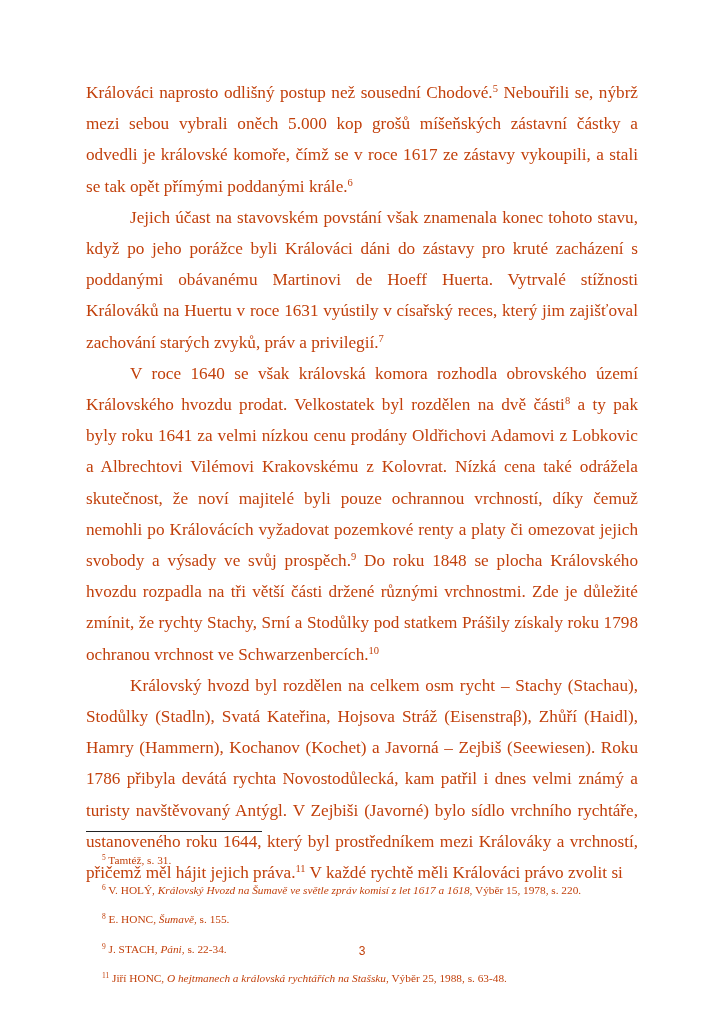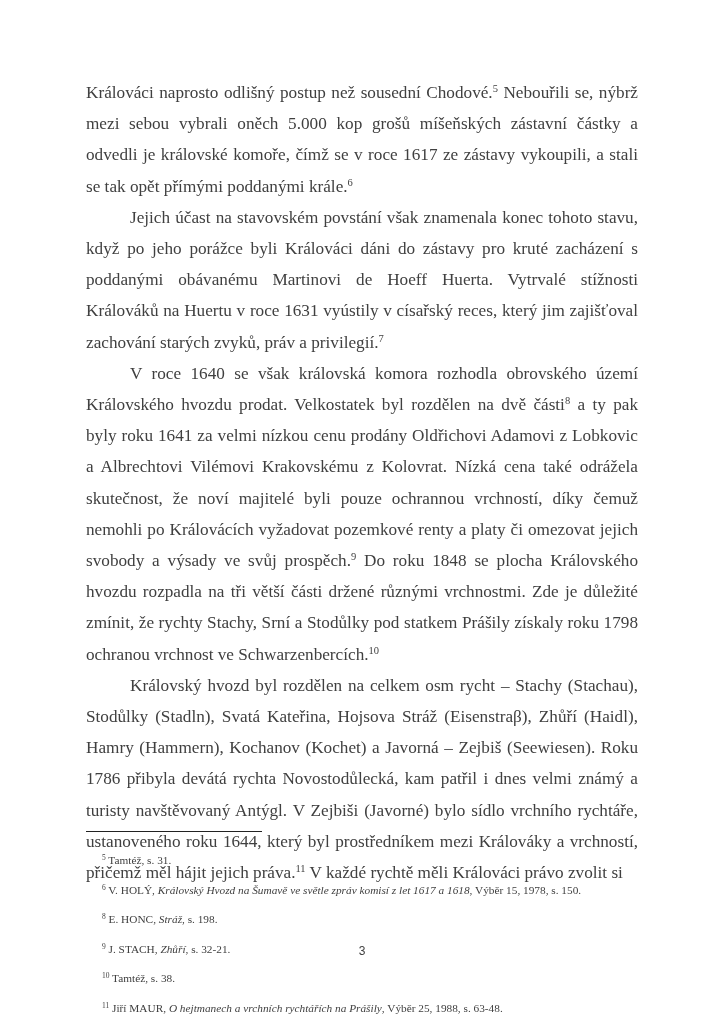--- a/index.html
+++ b/index.html
@@ -1,19 +1,19 @@
 <!DOCTYPE html>
 <html><head>
 <meta charset="utf-8">
 <style>
   html, body { margin: 0; padding: 0; background: #ffffff; }
   body { width: 724px; height: 1023px; position: relative; overflow: hidden; }
   .page {
     position: absolute; left: 0; top: 0; width: 602px; height: 1023px;
-    background: #ffffff; color: #404040;
+    background: #ffffff; color: #c2410c;
     font-family: "Liberation Serif", "DejaVu Serif", serif;
   }
   .body-text {
     position: absolute; left: 86px; top: 77px; width: 552px;
     font-size: 17.2px; line-height: 31.2px;
     text-align: justify;
   }
   .body-text p { margin: 0; }
   .body-text p.indent { text-indent: 44px; }
   .body-text p.noindent { text-indent: 0; }
@@ -41,20 +41,19 @@
 <div class="page">
   <div class="body-text" id="body-text">
       <p class="noindent"><span>Králováci naprosto odlišný postup než sousední Chodové.</span><sup>5</sup><span> Nebouřili se, nýbrž mezi sebou vybrali oněch 5.000 kop grošů míšeňských zástavní částky a odvedli je královské komoře, čímž se v roce 1617 ze zástavy vykoupili, a stali se tak opět přímými poddanými krále.</span><sup>6</sup></p>
       <p class="indent"><span>Jejich účast na stavovském povstání však znamenala konec tohoto stavu, když po jeho porážce byli Králováci dáni do zástavy pro kruté zacházení s poddanými obávanému Martinovi de Hoeff Huerta. Vytrvalé stížnosti Králováků na Huertu v roce 1631 vyústily v císařský reces, který jim zajišťoval zachování starých zvyků, práv a privilegií.</span><sup>7</sup></p>
       <p class="indent"><span>V roce 1640 se však královská komora rozhodla obrovského území Královského hvozdu prodat. Velkostatek byl rozdělen na dvě části</span><sup>8</sup><span> a ty pak byly roku 1641 za velmi nízkou cenu prodány Oldřichovi Adamovi z Lobkovic a Albrechtovi Vilémovi Krakovskému z Kolovrat. Nízká cena také odrážela skutečnost, že noví majitelé byli pouze ochrannou vrchností, díky čemuž nemohli po Královácích vyžadovat pozemkové renty a platy či omezovat jejich svobody a výsady ve svůj prospěch.</span><sup>9</sup><span> Do roku 1848 se plocha Královského hvozdu rozpadla na tři větší části držené různými vrchnostmi. Zde je důležité zmínit, že rychty Stachy, Srní a Stodůlky pod statkem Prášily získaly roku 1798 ochranou vrchnost ve Schwarzenbercích.</span><sup>10</sup></p>
       <p class="indent"><span>Královský hvozd byl rozdělen na celkem osm rycht – Stachy (Stachau), Stodůlky (Stadln), Svatá Kateřina, Hojsova Stráž (Eisenstraβ), Zhůří (Haidl), Hamry (Hammern), Kochanov (Kochet) a Javorná – Zejbiš (Seewiesen). Roku 1786 přibyla devátá rychta Novostodůlecká, kam patřil i dnes velmi známý a turisty navštěvovaný Antýgl. V Zejbiši (Javorné) bylo sídlo vrchního rychtáře, ustanoveného roku 1644, který byl prostředníkem mezi Králováky a vrchností, přičemž měl hájit jejich práva.</span><sup>11</sup><span> V každé rychtě měli Králováci právo zvolit si</span></p>
     </div>
   <div class="fn-separator"></div>
   <div class="footnotes" id="footnotes">
       <div class="fn"><sup>5</sup><span> Tamtéž, s. 31.</span></div>
-      <div class="fn"><sup>6</sup><span> V. HOLÝ, </span><i>Královský Hvozd na Šumavě ve světle zpráv komisí z let 1617 a 1618</i><span>, Výběr 15, 1978, s. 150.</span></div>
-      <div class="fn"><sup>8</sup><span> E. HONC, </span><i>Stráž</i><span>, s. 198.</span></div>
-      <div class="fn"><sup>9</sup><span> J. STACH, </span><i>Zhůří</i><span>, s. 32-21.</span></div>
-      <div class="fn"><sup>10</sup><span> Tamtéž, s. 38.</span></div>
-      <div class="fn"><sup>11</sup><span> Jiří MAUR, </span><i>O hejtmanech a vrchních rychtářích na Prášily</i><span>, Výběr 25, 1988, s. 63-48.</span></div>
+      <div class="fn"><sup>6</sup><span> V. HOLÝ, </span><i>Královský Hvozd na Šumavě ve světle zpráv komisí z let 1617 a 1618</i><span>, Výběr 15, 1978, s. 220.</span></div>
+      <div class="fn"><sup>8</sup><span> E. HONC, </span><i>Šumavě</i><span>, s. 155.</span></div>
+      <div class="fn"><sup>9</sup><span> J. STACH, </span><i>Páni</i><span>, s. 22-34.</span></div>
+      <div class="fn"><sup>11</sup><span> Jiří HONC, </span><i>O hejtmanech a královská rychtářích na Stašsku</i><span>, Výběr 25, 1988, s. 63-48.</span></div>
     </div>
   <div class="page-number">3</div>
 </div>
 
 </body></html>

